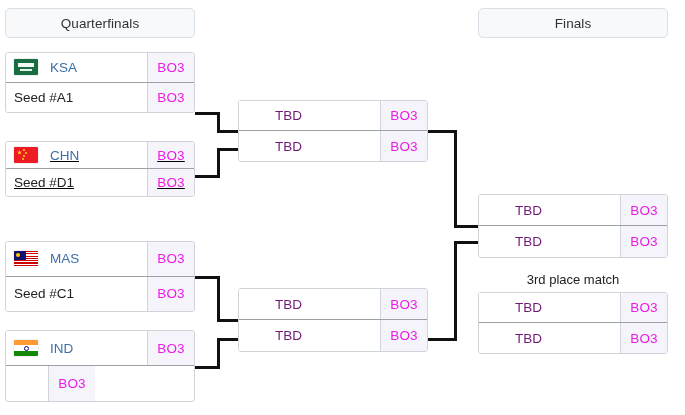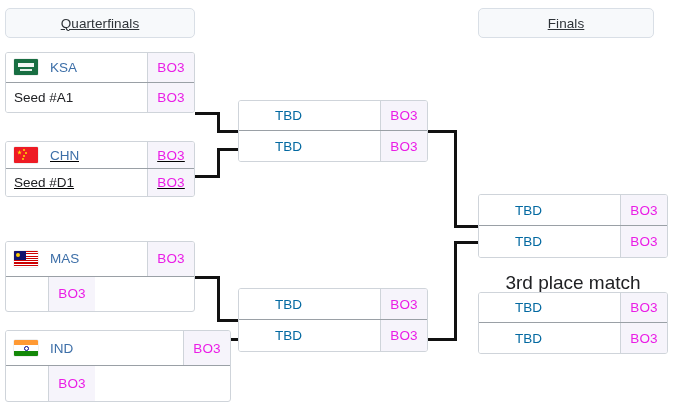--- a/index.html
+++ b/index.html
@@ -26,21 +26,20 @@
     box-sizing: border-box;
     background: #f7f9fb;
     border: 1px solid #d9dfe6;
     border-radius: 5px;
     display: flex;
     align-items: center;
     justify-content: center;
     font-size: 13.5px;
     color: #2e3338;
     letter-spacing: 0.1px;
-    text-decoration: underline;
   }
 
   
   .match {
     position: absolute;
     box-sizing: border-box;
     border: 1px solid #cfd4da;
     border-radius: 3px;
     background: #ffffff;
     overflow: hidden;
@@ -69,21 +68,21 @@
     padding: 0 4px;
   }
   .team-name {
     color: #3d6fa8;
     font-size: 13.5px;
     white-space: nowrap;
     overflow: hidden;
     text-overflow: ellipsis;
   }
   .team-name.tbd {
-    color: #0369a1;
+    color: #701a75;
   }
   .seed-text {
     color: #202124;
     font-size: 13.5px;
     white-space: nowrap;
   }
   .score-cell {
     flex: 0 0 46px;
     display: flex;
     align-items: center;
@@ -181,21 +180,21 @@
     margin-left: -2.5px;
     margin-top: -2.5px;
     border: 1px solid #00008b;
     border-radius: 50%;
     box-sizing: border-box;
   }
 
   
   .third-place-label {
     position: absolute;
-    font-size: 19px;
+    font-size: 13px;
     color: #202124;
     text-align: center;
   }
 
   
   .connectors {
     position: absolute;
     left: 0;
     top: 0;
     width: 685px;
@@ -204,21 +203,21 @@
   }
 </style>
 </head>
 <body>
 
 <div id="bracket-root">
 
   <div class="round-header" style="left:5px; top:8px; width:190px;">
     <span>Quarterfinals</span>
   </div>
-  <div class="round-header" style="left:478px; top:8px; width:176px;">
+  <div class="round-header" style="left:478px; top:8px; width:190px;">
     <span>Finals</span>
   </div>
 
   <svg class="connectors" viewBox="0 0 685 415">
     <g stroke="#111111" stroke-width="3" fill="none" shape-rendering="crispEdges">
 
       <path d="M 195 113 L 218 113 L 218 131 L 238 131"></path>
       <path d="M 195 176 L 218 176 L 218 149 L 238 149"></path>
 
       <path d="M 195 277 L 218 277 L 218 320 L 238 320"></path>
@@ -264,25 +263,28 @@
 
   <div class="match" style="left:5px; top:241px; width:190px; height:71px;">
     <div class="match-row top">
       <div class="team-cell">
         <span class="flag flag-mas"></span>
         <span class="team-name">MAS</span>
       </div>
       <div class="score-cell">BO3</div>
     </div>
     <div class="match-row">
-      <div class="score-cell">BO3</div>
-    </div>
-  </div>
-
-  <div class="match" style="left:5px; top:330px; width:226px; height:72px;">
+      <div class="team-cell">
+        <span class="seed-text">Seed #C1</span>
+      </div>
+      <div class="score-cell">BO3</div>
+    </div>
+  </div>
+
+  <div class="match" style="left:5px; top:330px; width:190px; height:72px;">
     <div class="match-row top">
       <div class="team-cell">
         <span class="flag flag-ind"></span>
         <span class="team-name">IND</span>
       </div>
       <div class="score-cell">BO3</div>
     </div>
     <div class="match-row">
       <div class="score-cell">BO3</div>
     </div>

